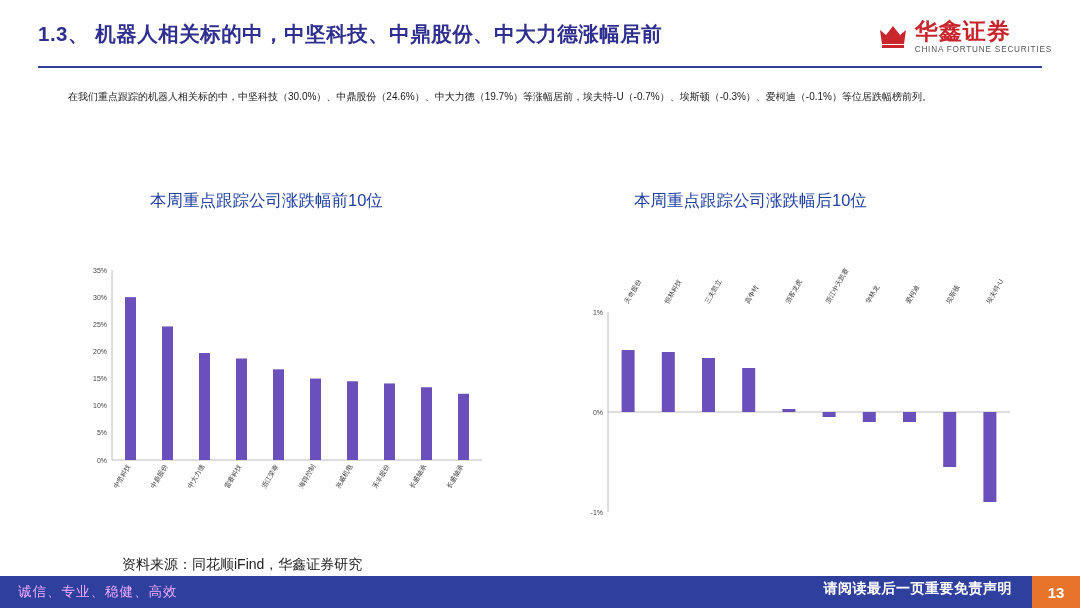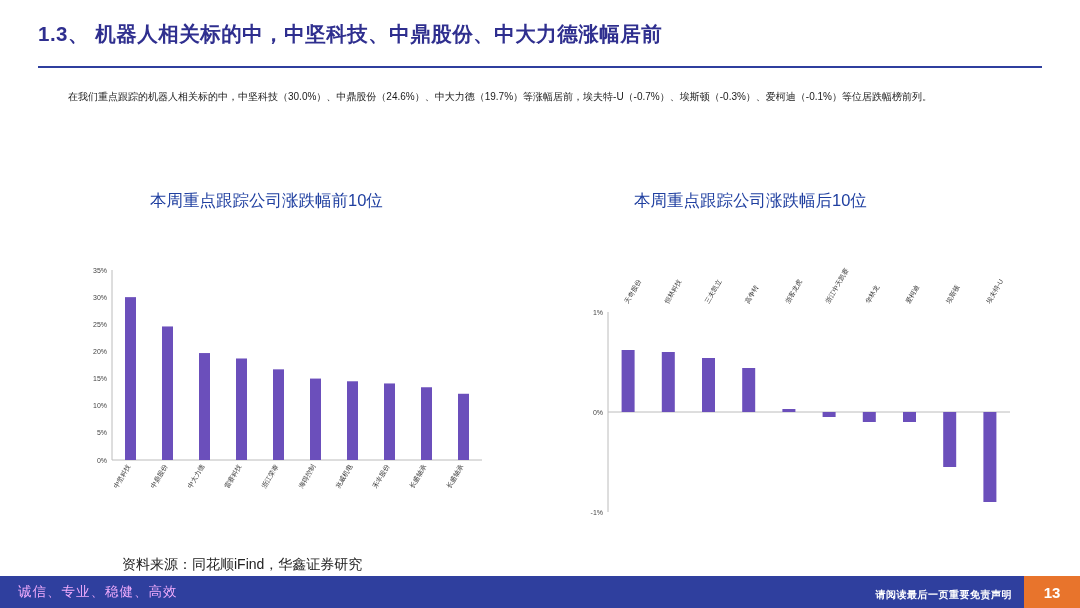--- a/index.html
+++ b/index.html
@@ -75,37 +75,49 @@
   
   .footer {
     position:absolute; left:0; bottom:0; width:1080px; height:32px;
     background:#2f3f9e;
   }
   .footer-left {
     position:absolute; left:18px; top:7px;
     font-size:13.5px; color:#f0abfc; letter-spacing:1px;
   }
   .footer-right {
-    position:absolute; right:68px; top:12px;
-    font-size:10px; color:#ffffff; font-weight:bold; letter-spacing:0.5px;
+    position:absolute; right:68px; top:4px;
+    font-size:14px; color:#ffffff; font-weight:bold; letter-spacing:0.5px;
   }
   .page-no {
-    position:absolute; right:0; bottom:0; width:56px; height:32px;
+    position:absolute; right:0; bottom:0; width:48px; height:32px;
     background:#e8742c; color:#fff; font-size:15px; font-weight:bold;
     display:flex; align-items:center; justify-content:center;
   }
 </style>
 </head>
 <body>
 
 <div class="slide">
 
   <div class="header">
     <div class="title">1.3、  机器人相关标的中，中坚科技、中鼎股份、中大力德涨幅居前</div>
     <div class="header-rule"></div>
+    <div class="logo">
+      <div class="logo-mark">
+        <svg width="30" height="30" viewBox="0 0 30 30" aria-hidden="true">
+          <path d="M4 22 L2 8 L8 13 L15 4 L22 13 L28 8 L26 22 Z" fill="#c9252d"></path>
+          <rect x="4" y="23" width="22" height="3" fill="#c9252d"></rect>
+        </svg>
+      </div>
+      <div class="logo-text">
+        <div class="logo-cn">华鑫证券</div>
+        <div class="logo-en">CHINA FORTUNE SECURITIES</div>
+      </div>
+    </div>
   </div>
 
   <div class="para">在我们重点跟踪的机器人相关标的中，中坚科技（30.0%）、中鼎股份（24.6%）、中大力德（19.7%）等涨幅居前，埃夫特-U（-0.7%）、埃斯顿（-0.3%）、爱柯迪（-0.1%）等位居跌幅榜前列。</div>
 
   <div class="chart-title" id="chart-left-title">本周重点跟踪公司涨跌幅前10位</div>
   <div class="chart-title" id="chart-right-title">本周重点跟踪公司涨跌幅后10位</div>
 
   <div class="chart-box" id="chart-left">
     <svg id="svg-left" width="420" height="260" viewBox="0 0 420 260" role="img">
         <text x="37" y="200.5" text-anchor="end" class="axis-label">0%</text>

